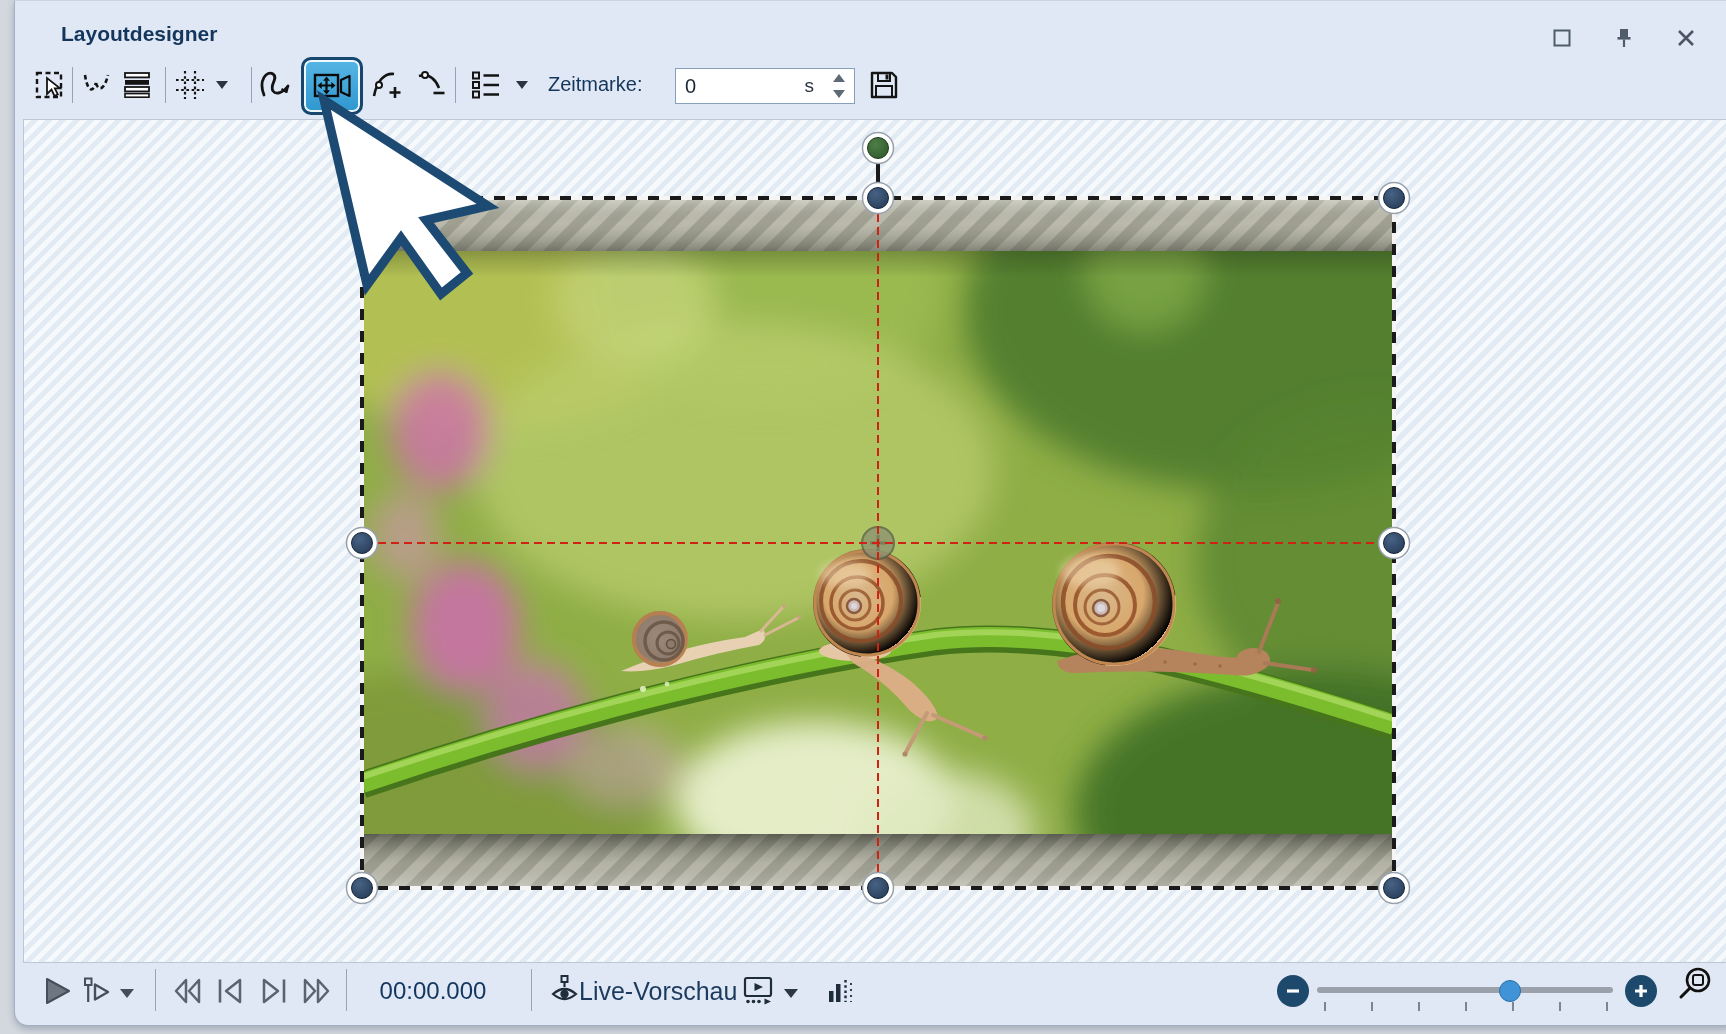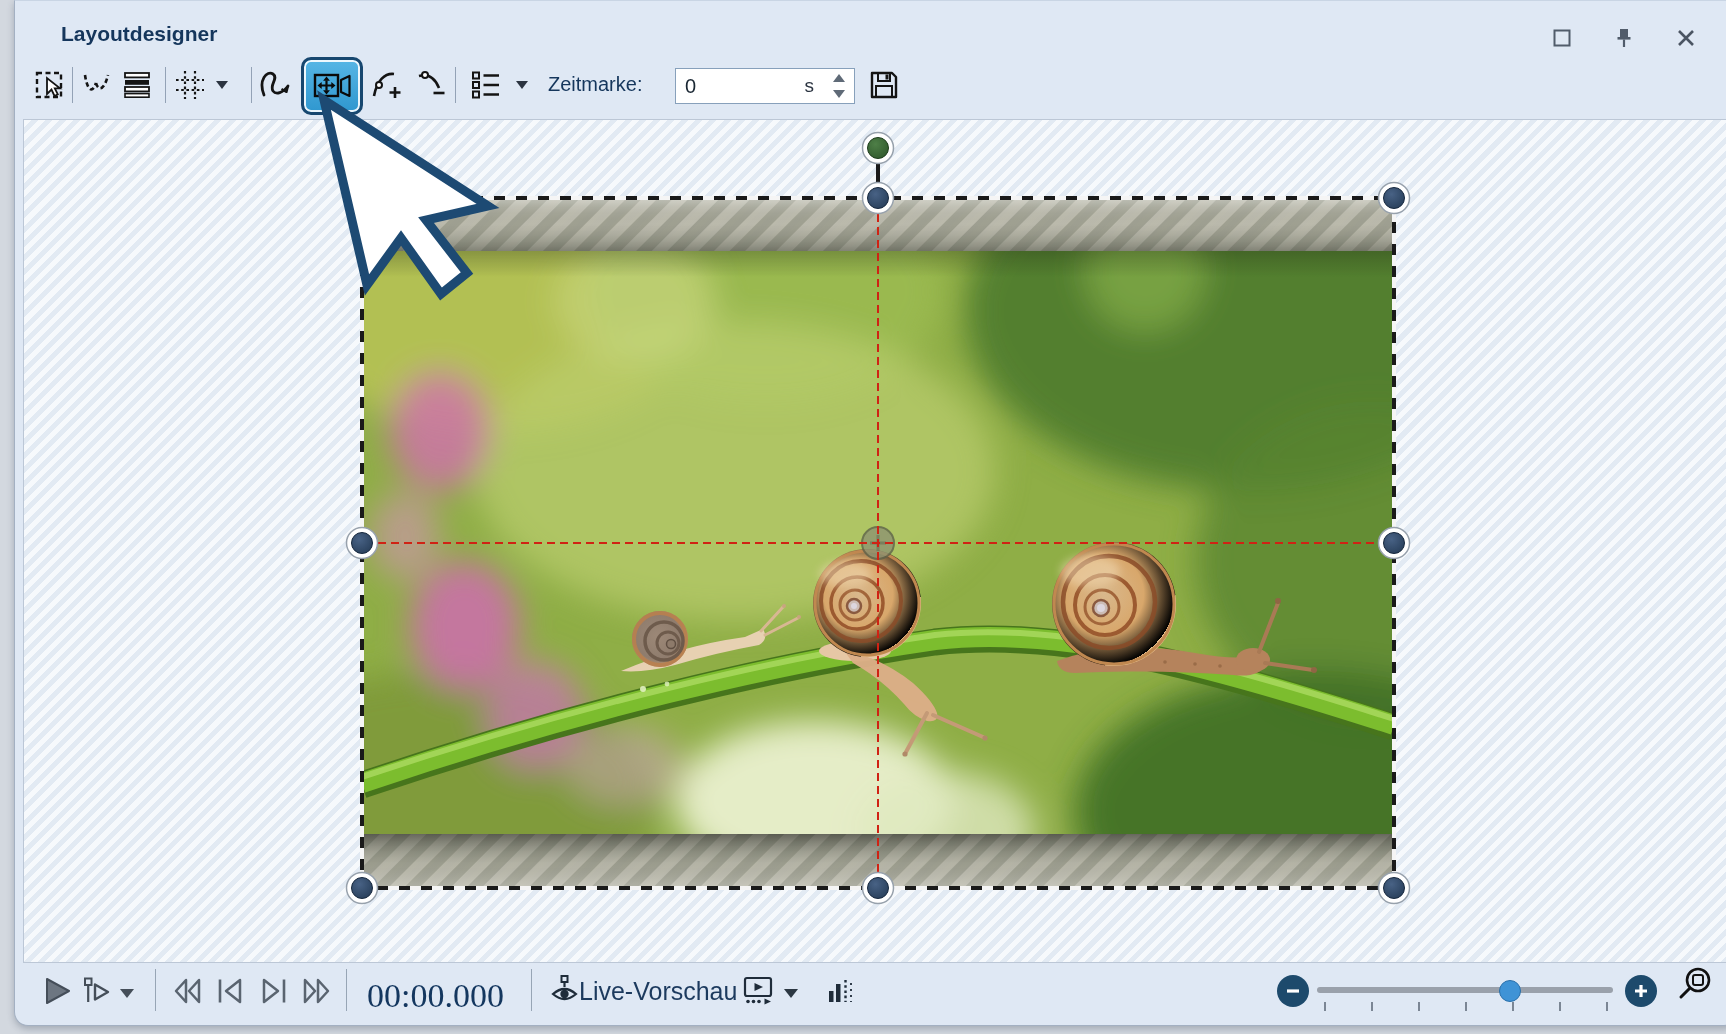--- a/index.html
+++ b/index.html
@@ -49,21 +49,21 @@
     position:absolute;left:8px;right:8px;top:118px;height:844px;
     border:1px solid #bcc7d6;box-sizing:border-box;
     background:repeating-linear-gradient(135deg,#f6f9fc 0px,#f6f9fc 5px,#e2eaf3 5px,#e2eaf3 10px);
   }
   .scene{position:absolute;left:0;top:0;}
   .cursor-svg{position:absolute;left:270px;top:80px;z-index:40;pointer-events:none;}
   
   .bb{position:absolute;top:968px;width:44px;height:44px;display:flex;align-items:center;justify-content:center;}
   .dd-b{position:absolute;top:984px;width:20px;height:16px;display:flex;align-items:center;justify-content:center;}
   .vsep-b{position:absolute;top:968px;width:1px;height:42px;background:#97a5b5;}
-  .time{position:absolute;left:352px;top:976px;width:132px;text-align:center;font-size:34px;color:#14375f;font-family:Liberation Serif, serif;}
+  .time{position:absolute;left:352px;top:976px;width:132px;text-align:center;font-size:24px;color:#14375f;}
   .live-label{position:absolute;left:564px;top:976px;font-size:25px;color:#1c3a5e;}
   .round-btn{
     position:absolute;top:974px;width:32px;height:32px;border-radius:50%;
     background:#1d4a6c;display:flex;align-items:center;justify-content:center;
   }
   .slider-track{position:absolute;left:1302px;top:986px;width:296px;height:6px;border-radius:3px;background:#9aa1ab;}
   .slider-thumb{position:absolute;left:1484px;top:979px;width:22px;height:22px;border-radius:50%;background:#3f93d6;border:1px solid #2a70ab;box-sizing:border-box;}
   .tick{position:absolute;top:1001px;width:2px;height:9px;background:#7b8694;}
 </style>
 </head>

